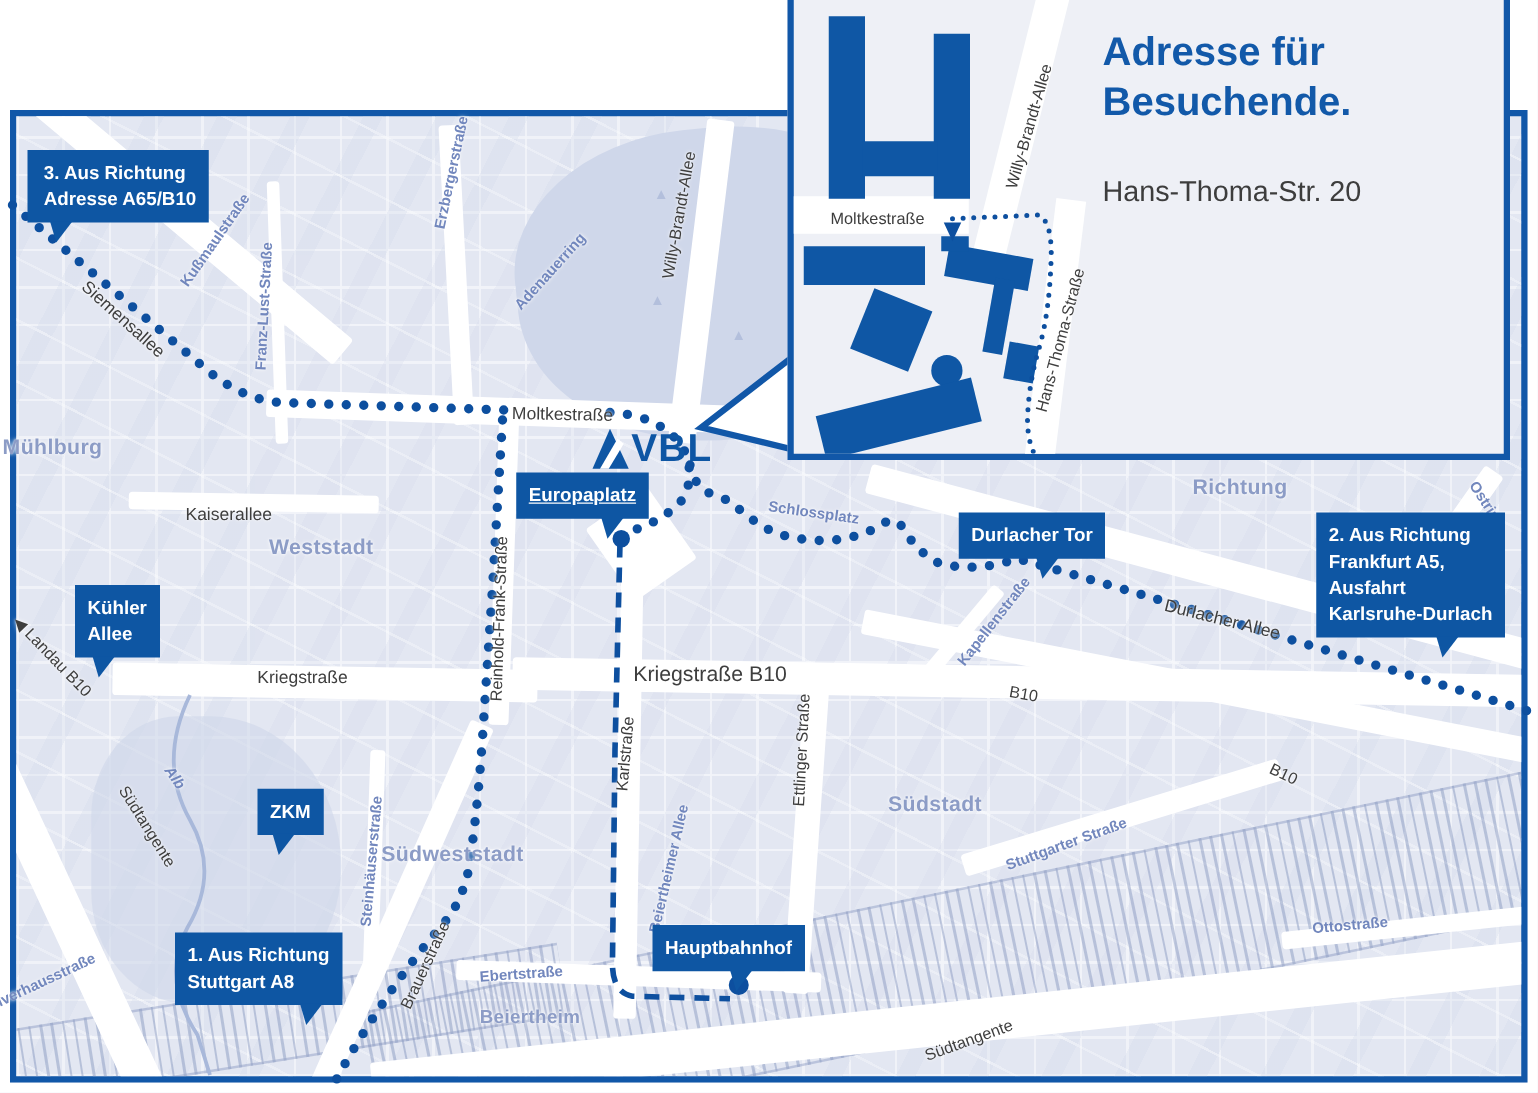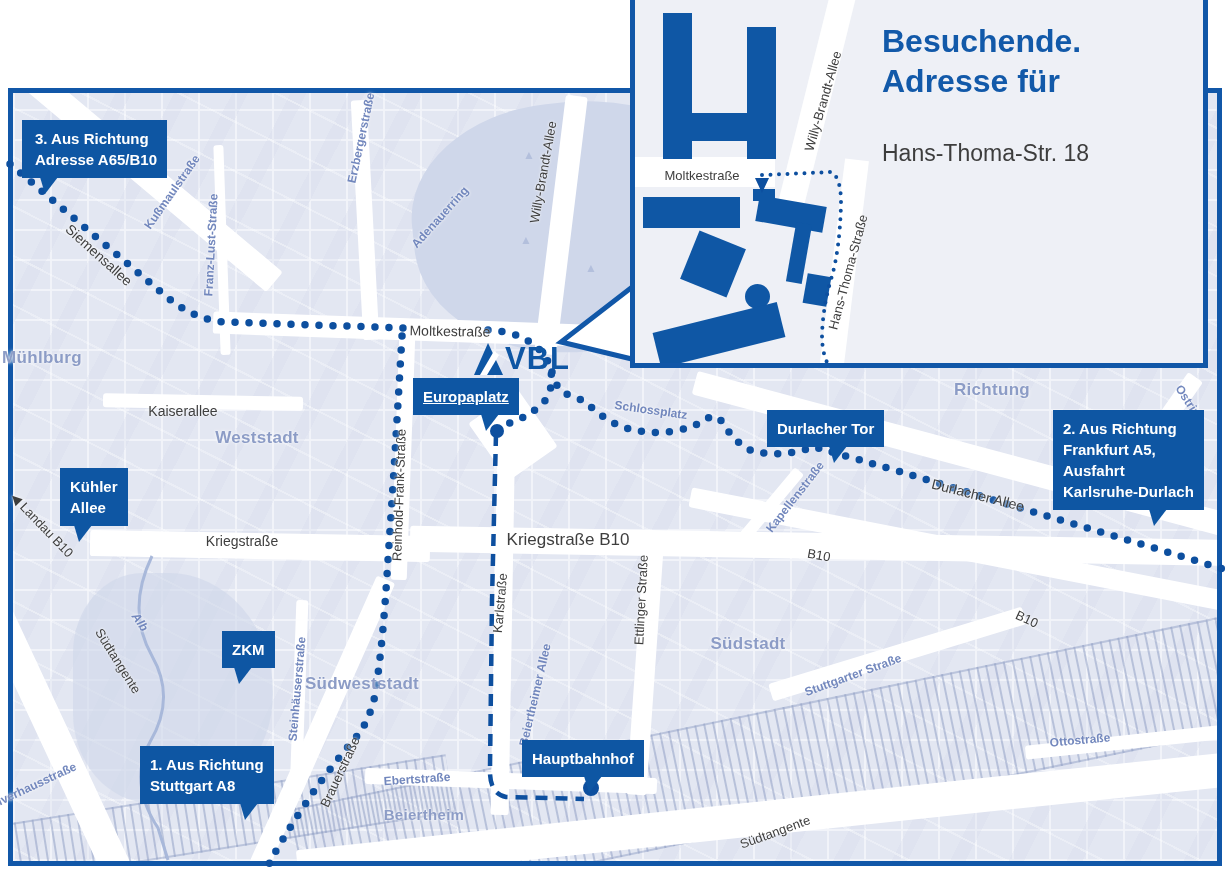--- a/index.html
+++ b/index.html
@@ -170,21 +170,21 @@
 
   <div id="badges">
       <div class="badge" style="left: 22px; top: 120px; padding-left: 13px; --tx: 18px;">
         <div>3. Aus Richtung</div>
         <div>Adresse A65/B10</div>
       </div>
       <div class="badge" style="left: 60px; top: 468px; --tx: 14px;">
         <div>Kühler</div>
         <div>Allee</div>
       </div>
-      <div class="badge" style="left: 222px; top: 631px; --tx: 12px;">
+      <div class="badge" style="left: 206px; top: 631px; --tx: 12px;">
         <div>ZKM</div>
       </div>
       <div class="badge" style="left: 140px; top: 746px; --tx: 100px;">
         <div>1. Aus Richtung</div>
         <div>Stuttgart A8</div>
       </div>
       <div class="badge" style="left: 413px; top: 378px; text-decoration: underline; --tx: 68px;">
         <div>Europaplatz</div>
       </div>
       <div class="badge" style="left: 767px; top: 410px; --tx: 62px;">
@@ -225,20 +225,20 @@
     <svg class="layer" width="568" height="364" style="left:0;top:0;">
       <path class="idots" d="M127 176 L196 173 Q206 178 206 204 Q205 248 197 277 Q188 306 187 336 Q187 358 196 370"></path>
       <polygon points="120,179 134,179 127,194" fill="#0d4f9f"></polygon>
     </svg>
     <div id="inset-label-layer">
         <span class="lbl street-dark" style="left: 67px; top: 176px; --r: 0deg;">Moltkestraße</span>
         <span class="lbl street-dark" style="left: 188px; top: 102px; --r: -74deg;">Willy-Brandt-Allee</span>
         <span class="lbl street-dark" style="left: 213px; top: 273px; --r: -75deg;">Hans-Thoma-Straße</span>
       </div>
     <div id="inset-title">
+      <div>Adresse für</div>
       <div>Besuchende.</div>
-      <div>Adresse für</div>
     </div>
     <div id="inset-address">
-      <div>Hans-Thoma-Str. 18</div>
+      <div>Hans-Thoma-Str. 20</div>
     </div>
   </div>
 </div>
 
 </body></html>

